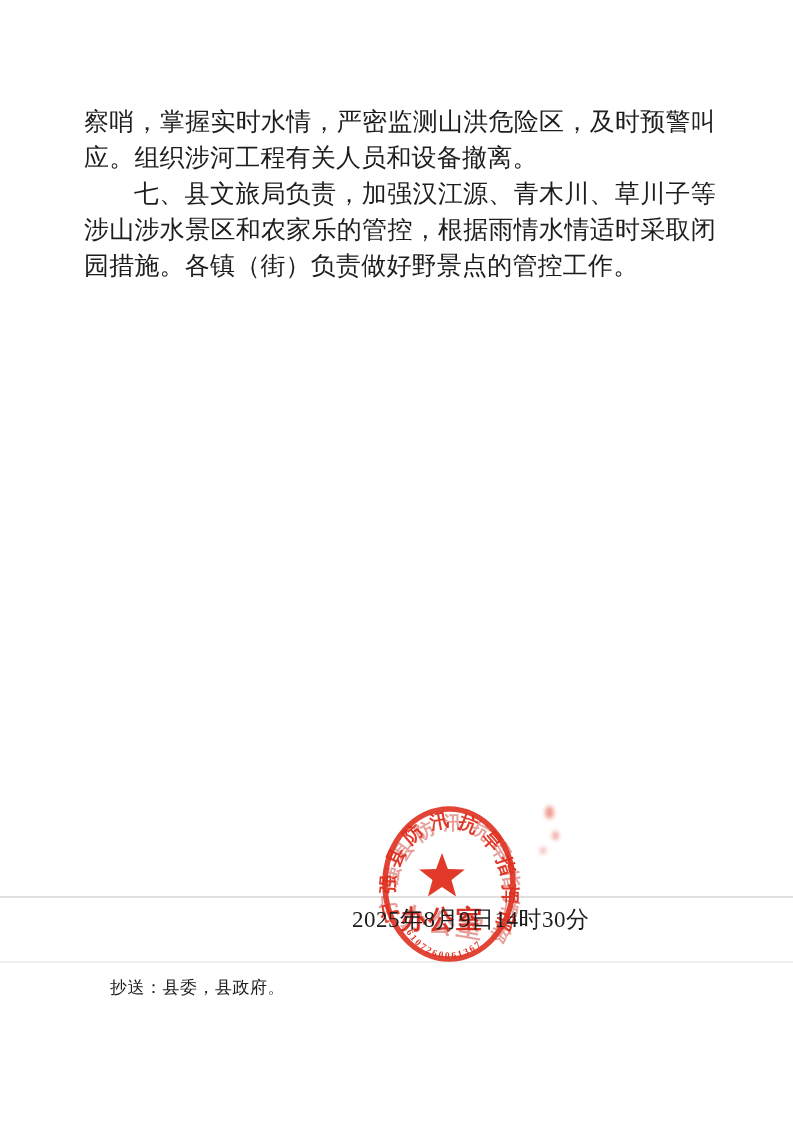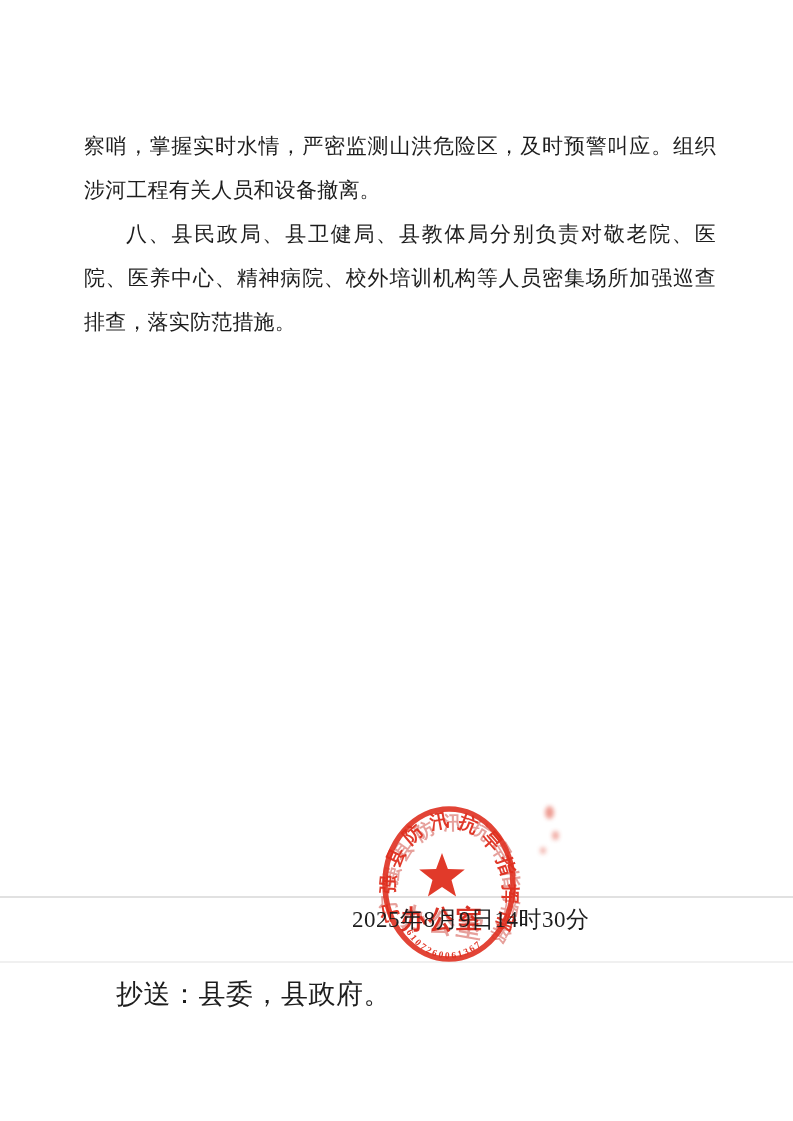--- a/index.html
+++ b/index.html
@@ -26,24 +26,24 @@
   }
   .scan-line-2 {
     position: absolute;
     left: 0; top: 961px;
     width: 793px; height: 2px;
     background: #ececec;
     opacity: 0.8;
   }
   .body-text {
     position: absolute;
-    left: 84px; top: 124px;
+    left: 84px; top: 104px;
     width: 632px; height: 730px;
-    font-size: 21px;
-    line-height: 44px;
+    font-size: 25px;
+    line-height: 36px;
     text-align: justify;
     text-justify: inter-character;
     word-break: break-all;
     letter-spacing: 0.2px;
     overflow: hidden;
   }
   .para { margin: 0; text-indent: 2em; }
   .para.no-indent { text-indent: 0; }
   .signature {
     position: absolute;
@@ -56,22 +56,22 @@
   .date-line {
     position: absolute;
     left: 352px; top: 904px;
     font-size: 23px;
     letter-spacing: 0.5px;
     white-space: nowrap;
     z-index: 3;
   }
   .cc-line {
     position: absolute;
-    left: 116px; top: 976px;
-    font-size: 27px;
+    left: 110px; top: 976px;
+    font-size: 17px;
     letter-spacing: 0.5px;
     white-space: nowrap;
   }
   .seal-svg {
     position: absolute;
     left: 354px; top: 784px;
     width: 190px; height: 200px;
     z-index: 2;
   }
   .smudge {
@@ -88,21 +88,21 @@
 </head>
 <body>
 
 <div class="page">
 
   <div class="scan-line-1"></div>
   <div class="scan-line-2"></div>
 
   <div class="body-text">
     <p class="para no-indent">察哨，掌握实时水情，严密监测山洪危险区，及时预警叫应。组织涉河工程有关人员和设备撤离。</p>
-    <p class="para">八、县民政局、县卫健局、县教体局分别负责对敬老院、医院、医养中心、精神病院、校外培训机构等人员密集场所加强巡查排查，落实防范措施。</p>
+    <p class="para">七、县文旅局负责，加强汉江源、青木川、草川子等涉山涉水景区和农家乐的管控，根据雨情水情适时采取闭园措施。各镇（街）负责做好野景点的管控工作。</p>
   </div>
 
   <svg class="seal-svg" viewBox="-95 -100 190 200" xmlns="http://www.w3.org/2000/svg">
     <defs>
       <path id="sealArcTop" d="M -50,36 A 55,66 0 1 1 50,36" fill="none"></path>
       <path id="sealArcBottom" d="M -43,48 A 53,64 0 0 0 43,48" fill="none"></path>
     </defs>
 
     <g opacity="0.42" transform="rotate(10) translate(3,2)">
       <text font-size="19" font-weight="bold" fill="#c41f14">

